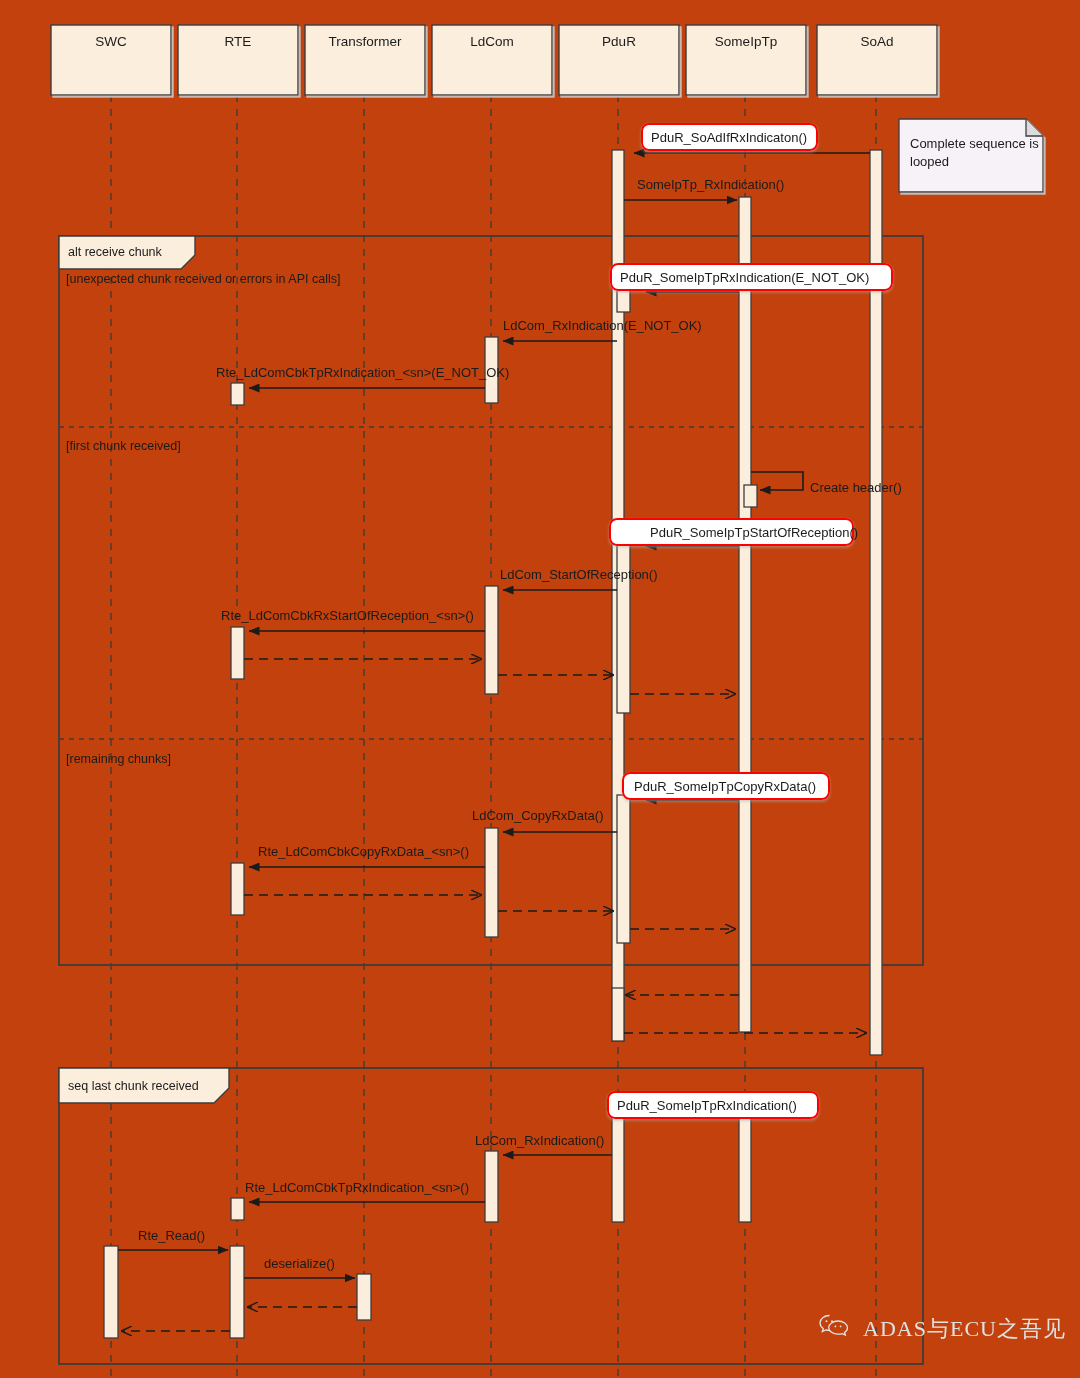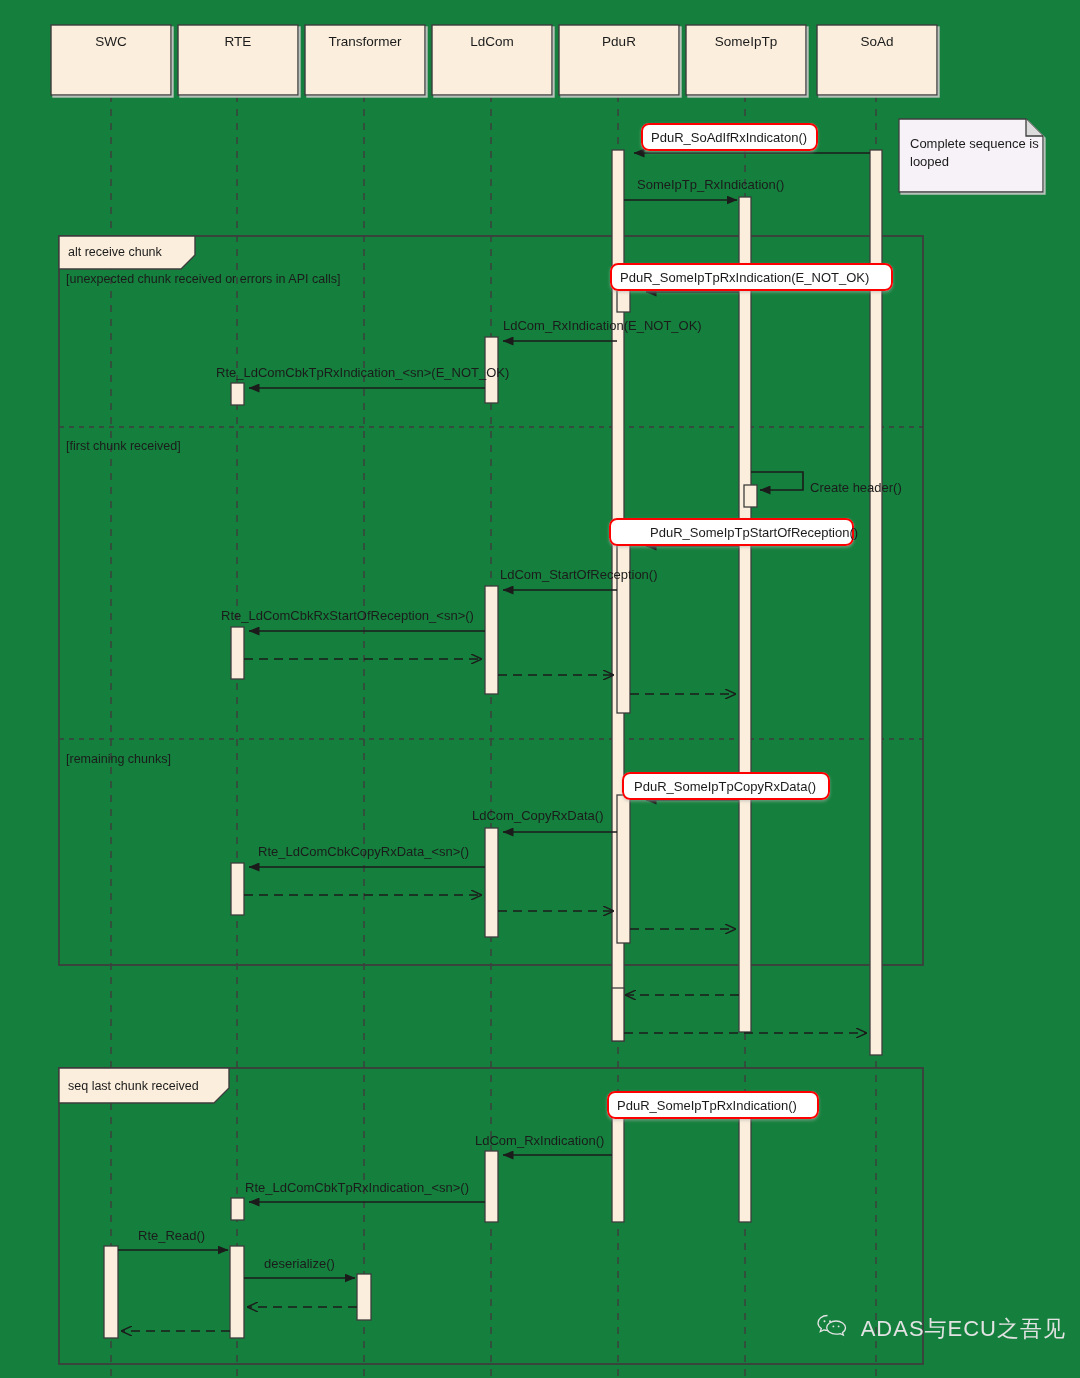--- a/index.html
+++ b/index.html
@@ -1,25 +1,25 @@
 <!DOCTYPE html>
 <html><head>
 <meta charset="utf-8">
 <style>
   html,body{margin:0;padding:0;background:#ffffff;}
   body{font-family:"Liberation Sans","DejaVu Sans",sans-serif;}
-  #stage{position:relative;width:1080px;height:1378px;background:#15803d;overflow:hidden;}
+  #stage{position:relative;width:1080px;height:1378px;background:#c2410c;overflow:hidden;}
   svg#diagram{position:absolute;left:0;top:0;width:1080px;height:1378px;}
   .lbl{font-family:"Liberation Sans","DejaVu Sans",sans-serif;font-size:13px;fill:#1b1b1b;}
   .lbl-part{font-size:13.5px;}
   .lbl-frag{font-size:12.5px;}
   .lbl-note{font-size:13px;}
   .wm{position:absolute;right:14px;bottom:34px;display:flex;align-items:center;gap:14px;
       color:#e2e2e2;font-size:22px;letter-spacing:1px;user-select:none;
-      font-family:Liberation Sans, sans-serif;}
+      font-family:Liberation Serif, serif;}
 </style>
 </head>
 <body>
 
 <div id="stage">
 
   <svg id="diagram" viewBox="0 0 1080 1378" xmlns="http://www.w3.org/2000/svg">
     <defs>
       <marker id="solidArrow" markerWidth="11" markerHeight="9" refX="10.5" refY="4.5" orient="auto" markerUnits="userSpaceOnUse">
         <path d="M0,0 L11,4.5 L0,9 z" fill="#1b1b1b"></path>

